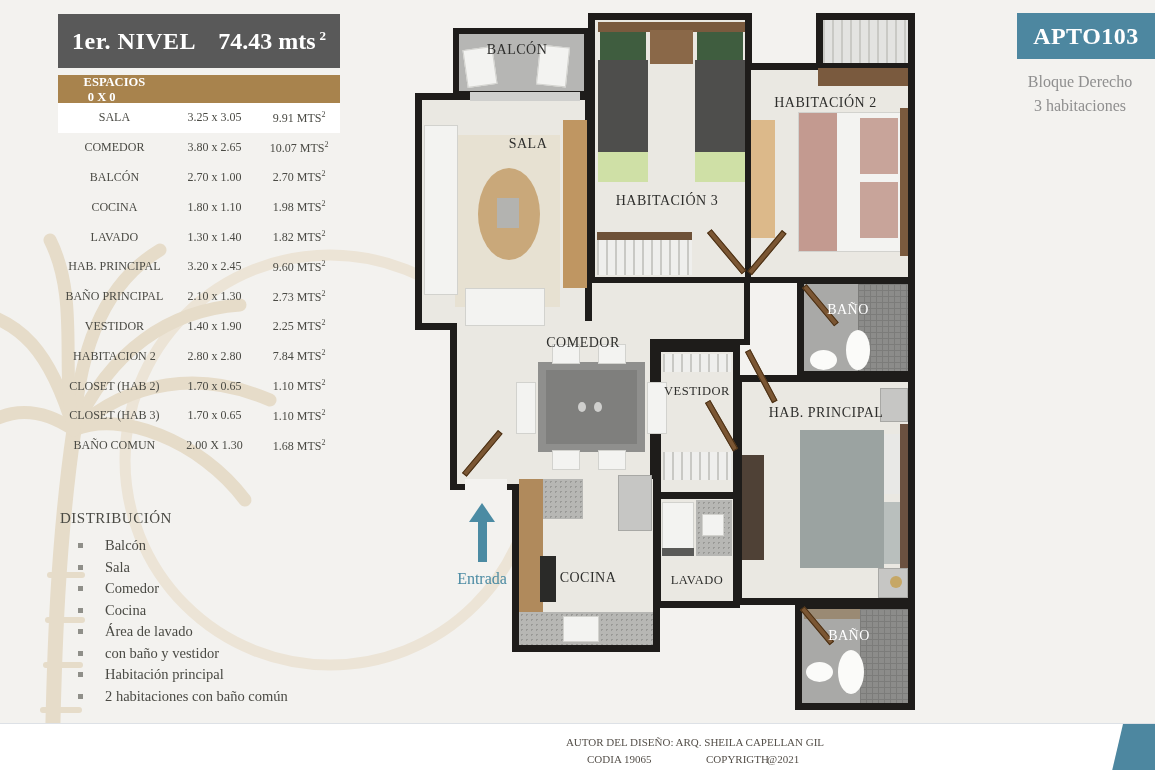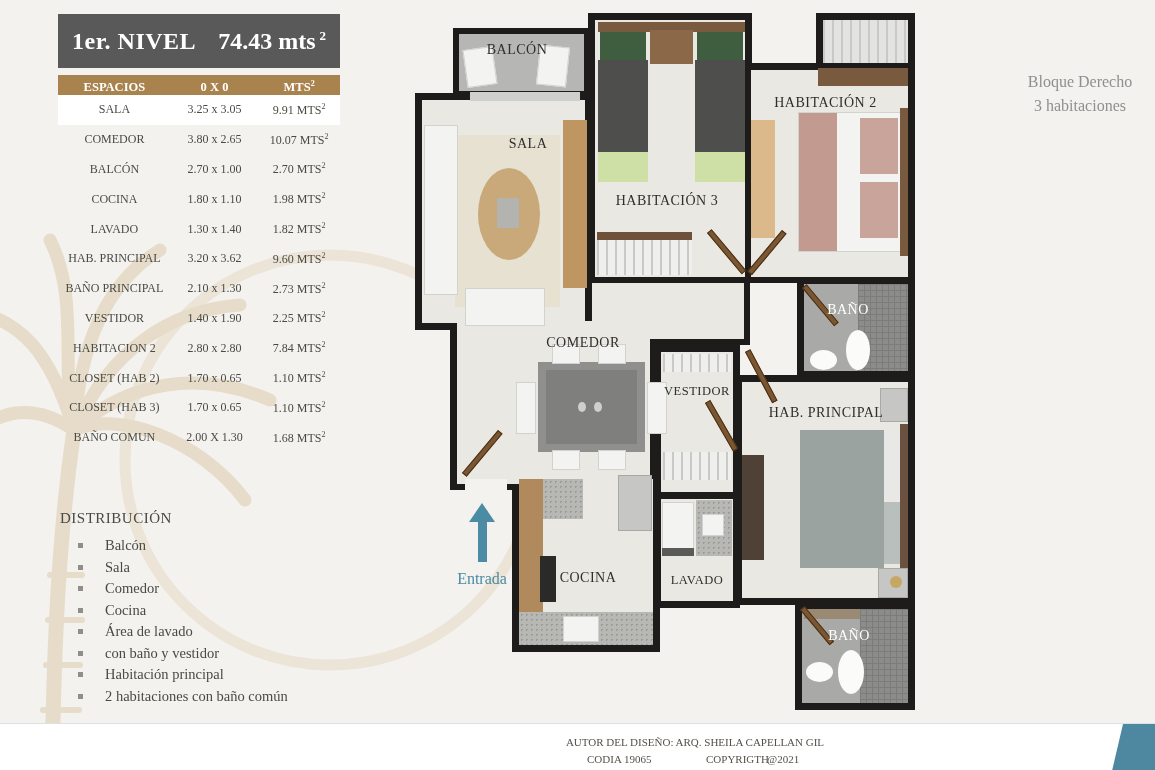--- a/index.html
+++ b/index.html
@@ -9,21 +9,21 @@
   
   #watermark{position:absolute;left:-10px;top:110px;z-index:0;pointer-events:none;}
   
   #left-panel{position:absolute;left:0;top:0;width:400px;height:770px;z-index:2;}
   .title-bar{position:absolute;left:58px;top:14px;width:282px;height:54px;background:#595959;
     color:#fff;display:flex;align-items:center;justify-content:space-between;padding:0 14px;box-sizing:border-box;}
   .title-bar .lvl{font-size:24px;font-weight:bold;letter-spacing:.5px;}
   .title-bar .area{font-size:24px;font-weight:bold;}
   .title-bar sup{font-size:13px;margin-left:4px;}
   .tbl{position:absolute;left:58px;top:75px;width:282px;}
-  .tbl-head{display:flex;background:#a8834d;color:#fff;font-weight:bold;font-size:12.5px;height:20px;align-items:flex-end;}
+  .tbl-head{display:flex;background:#a8834d;color:#fff;font-weight:bold;font-size:12.5px;height:28px;align-items:flex-start;flex-direction:column;}
   .tbl-row{display:flex;font-size:12px;color:#4a4a44;height:29.8px;align-items:center;}
   .tbl-row.first{background:#ffffff;}
   .c1{width:40%;text-align:center;}
   .c2{width:31%;text-align:center;}
   .c3{width:29%;text-align:center;}
   .tbl sup{font-size:8px;}
   .distro{position:absolute;left:60px;top:510px;color:#4a4a44;}
   .distro-title{font-size:15px;letter-spacing:.5px;margin-bottom:8px;}
   .distro-item{display:flex;font-size:14.5px;line-height:21.5px;}
   .bullet{width:5px;height:5px;background:#8f8f89;margin:8px 22px 0 18px;flex:0 0 auto;}
@@ -117,21 +117,21 @@
             <span class="c2">1.80 x 1.10</span>
             <span class="c3"><span>1.98 MTS</span><sup>2</sup></span>
           </div>
           <div class="tbl-row">
             <span class="c1">LAVADO</span>
             <span class="c2">1.30 x 1.40</span>
             <span class="c3"><span>1.82 MTS</span><sup>2</sup></span>
           </div>
           <div class="tbl-row">
             <span class="c1">HAB. PRINCIPAL</span>
-            <span class="c2">3.20 x 3.62</span>
+            <span class="c2">3.20 x 2.45</span>
             <span class="c3"><span>9.60 MTS</span><sup>2</sup></span>
           </div>
           <div class="tbl-row">
             <span class="c1">BAÑO  PRINCIPAL</span>
             <span class="c2">2.10 x 1.30</span>
             <span class="c3"><span>2.73 MTS</span><sup>2</sup></span>
           </div>
           <div class="tbl-row">
             <span class="c1">VESTIDOR</span>
             <span class="c2">1.40 x 1.90</span>
@@ -192,20 +192,21 @@
             <span>Habitación principal</span>
           </div>
           <div class="distro-item">
             <span class="bullet"></span>
             <span>2 habitaciones con baño común</span>
           </div>
         </div>
     </div>
   </div>
 
+  <div class="apto-box">APTO103</div>
   <div class="apto-sub">
     <div>Bloque Derecho</div>
     <div>3 habitaciones</div>
   </div>
 
   <div id="plan">
 
     <div class="blk" style="left:453px;top:28px;width:137px;height:71px;"></div>
     <div class="blk" style="left:415px;top:93px;width:177px;height:237px;"></div>
     <div class="blk" style="left:588px;top:13px;width:164px;height:270px;"></div>

